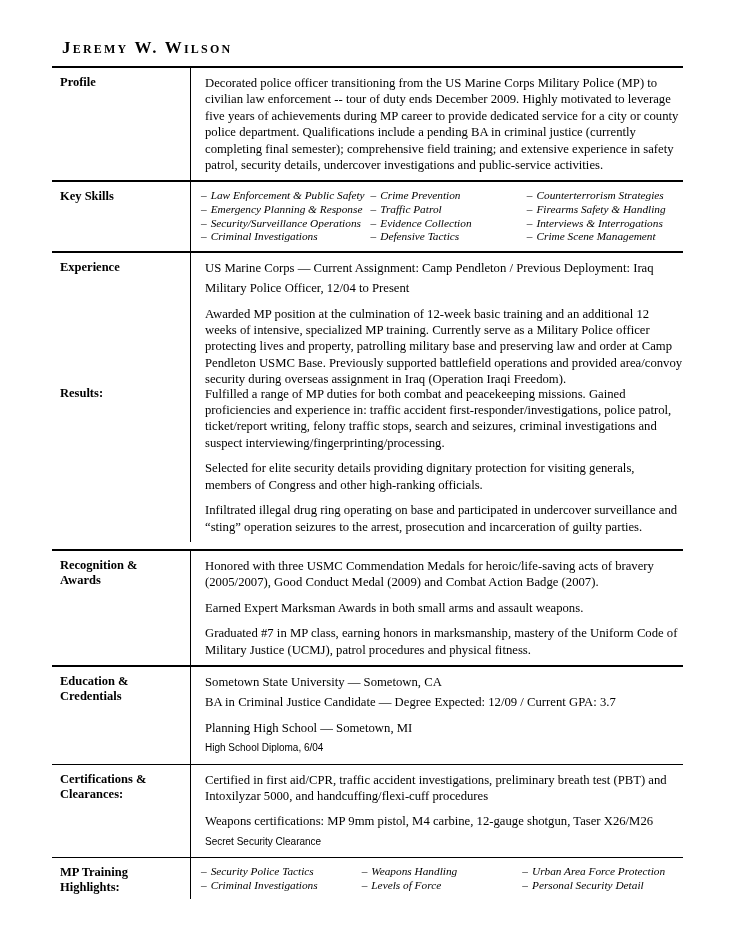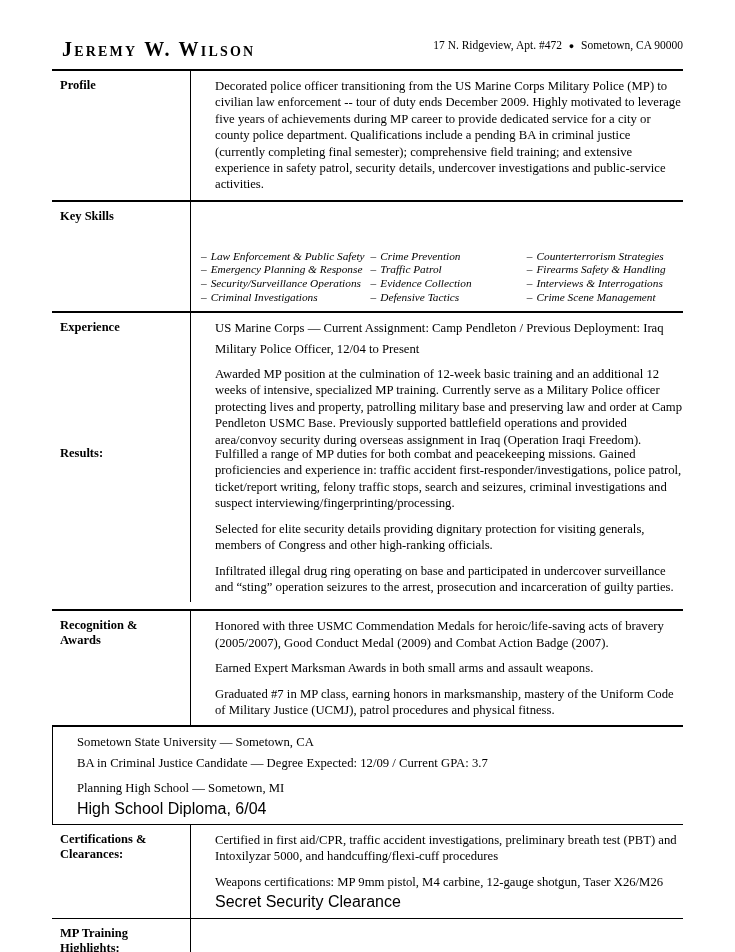--- a/index.html
+++ b/index.html
@@ -24,21 +24,21 @@
   }
   
   .header {
     display: flex;
     align-items: flex-start;
     justify-content: space-between;
     padding-bottom: 6px;
   }
   .name {
     font-family: "Liberation Serif", serif;
-    font-size: 20px;
+    font-size: 17px;
     font-weight: bold;
     letter-spacing: 2.2px;
     font-variant: small-caps;
     white-space: nowrap;
     padding-left: 10px;
     padding-top: 4px;
   }
   .contact {
     text-align: right;
     font-size: 11.5px;
@@ -79,71 +79,65 @@
   }
   .body-col {
     flex: 1 1 auto;
     box-sizing: border-box;
     padding: 7px 0 7px 10px;
     border-left: 1px solid #000;
     font-size: 12.7px;
     line-height: 16.4px;
   }
   .body-col p {
-    margin: 0 0 9px 14px;
+    margin: 0 0 9px 4px;
   }
   .body-col p:last-child {
     margin-bottom: 0;
   }
   .sep {
     border-bottom: 1px solid #000;
   }
   .sep-thick {
     border-bottom: 2.5px solid #000;
   }
   
   .skills {
     display: flex;
     font-style: italic;
     font-size: 11.3px;
     line-height: 13.6px;
-    margin-top: 41px;
   }
   .skills .col {
     flex: 1 1 33%;
     padding-right: 6px;
   }
   .skills .item {
     white-space: nowrap;
   }
   .dash {
     padding-right: 4px;
   }
   
   .sans {
     font-family: "Liberation Sans", sans-serif;
-    font-size: 16px;
+    font-size: 10px;
   }
   .tight {
     margin-bottom: 4px !important;
   }
 </style>
 </head>
 <body>
 
 <div class="page">
 
   <div class="header">
     <div class="name">Jeremy W. Wilson</div>
     <div class="contact">
-      <div class="line">
-        <span>17 N. Ridgeview, Apt. #472</span>
-        <span class="dot">●</span>
-        <span>Sometown, CA 90000</span>
-      </div>
     </div>
   </div>
   <div class="rule-thick"></div>
 
   <div class="section">
     <div class="label-col">Profile</div>
     <div class="body-col">
       <p>Decorated police officer transitioning from the US Marine Corps Military Police (MP) to civilian law enforcement -- tour of duty ends December 2009. Highly motivated to leverage five years of achievements during MP career to provide dedicated service for a city or county police department. Qualifications include a pending BA in criminal justice (currently completing final semester); comprehensive field training; and extensive experience in safety patrol, security details, undercover investigations and public-service activities.</p>
     </div>
   </div>
@@ -199,20 +193,21 @@
     <div class="label-col">Recognition &amp; Awards</div>
     <div class="body-col">
       <p>Honored with three USMC Commendation Medals for heroic/life-saving acts of bravery (2005/2007), Good Conduct Medal (2009) and Combat Action Badge (2007).</p>
       <p>Earned Expert Marksman Awards in both small arms and assault weapons.</p>
       <p>Graduated #7 in MP class, earning honors in marksmanship, mastery of the Uniform Code of Military Justice (UCMJ), patrol procedures and physical fitness.</p>
     </div>
   </div>
   <div class="sep-thick"></div>
 
   <div class="section">
+    <div class="label-col">Education &amp; Credentials</div>
     <div class="body-col">
       <p class="tight">Sometown State University — Sometown, CA</p>
       <p>BA in Criminal Justice Candidate — Degree Expected: 12/09 / Current GPA: 3.7</p>
       <p class="tight">Planning High School — Sometown, MI</p>
       <p class="sans">High School Diploma, 6/04</p>
     </div>
   </div>
   <div class="sep"></div>
 
   <div class="section">

